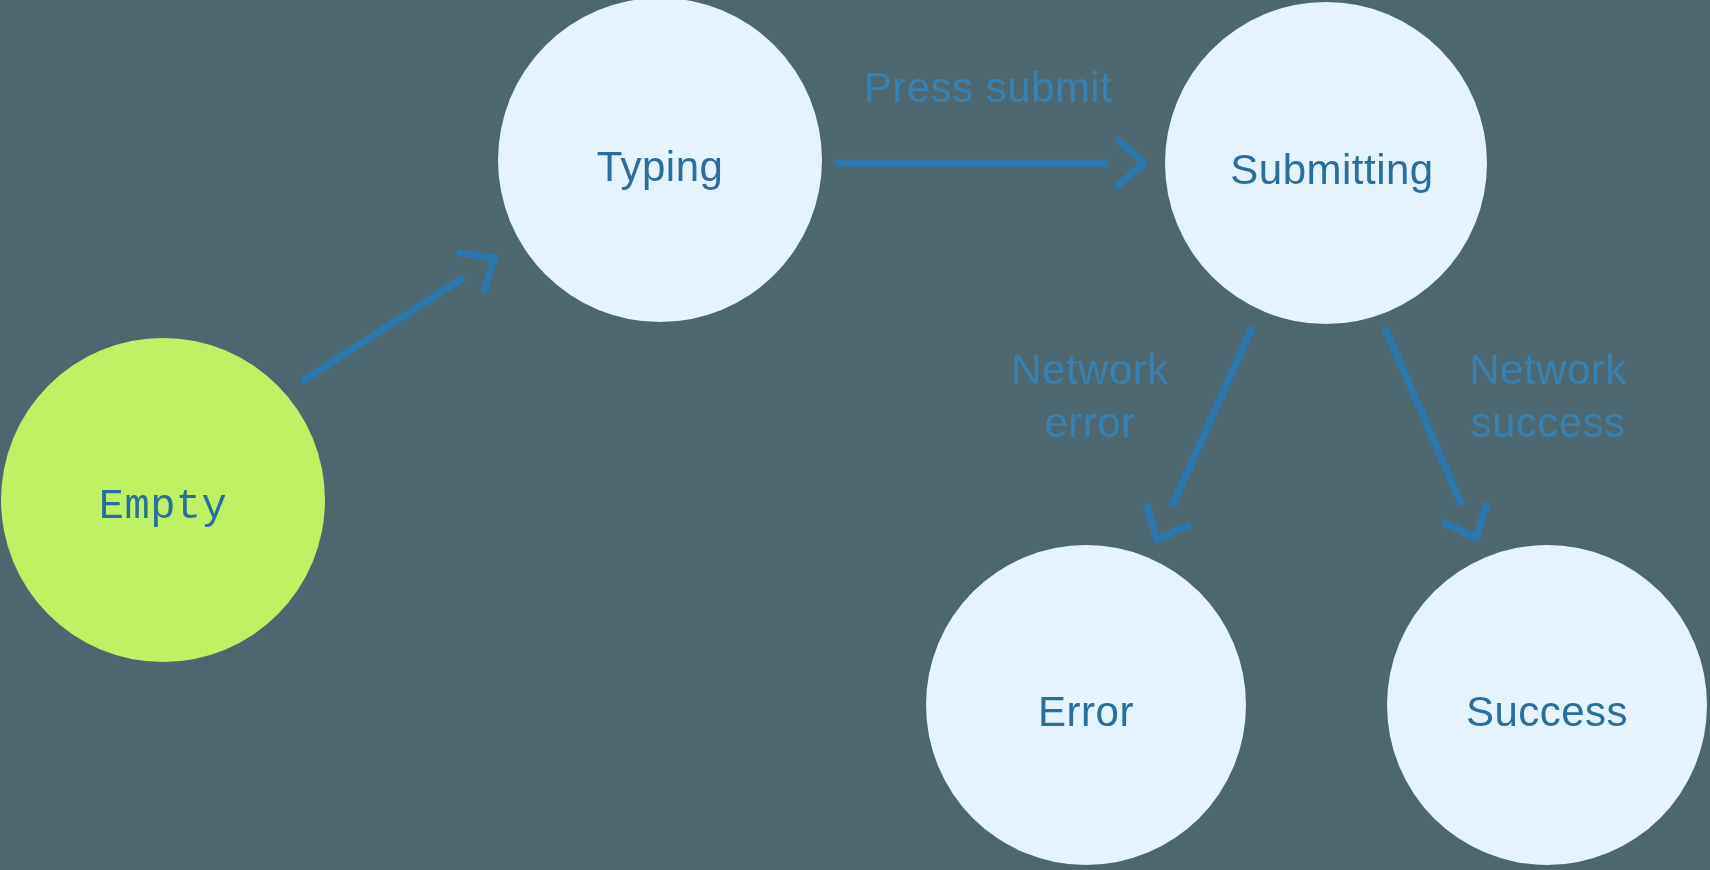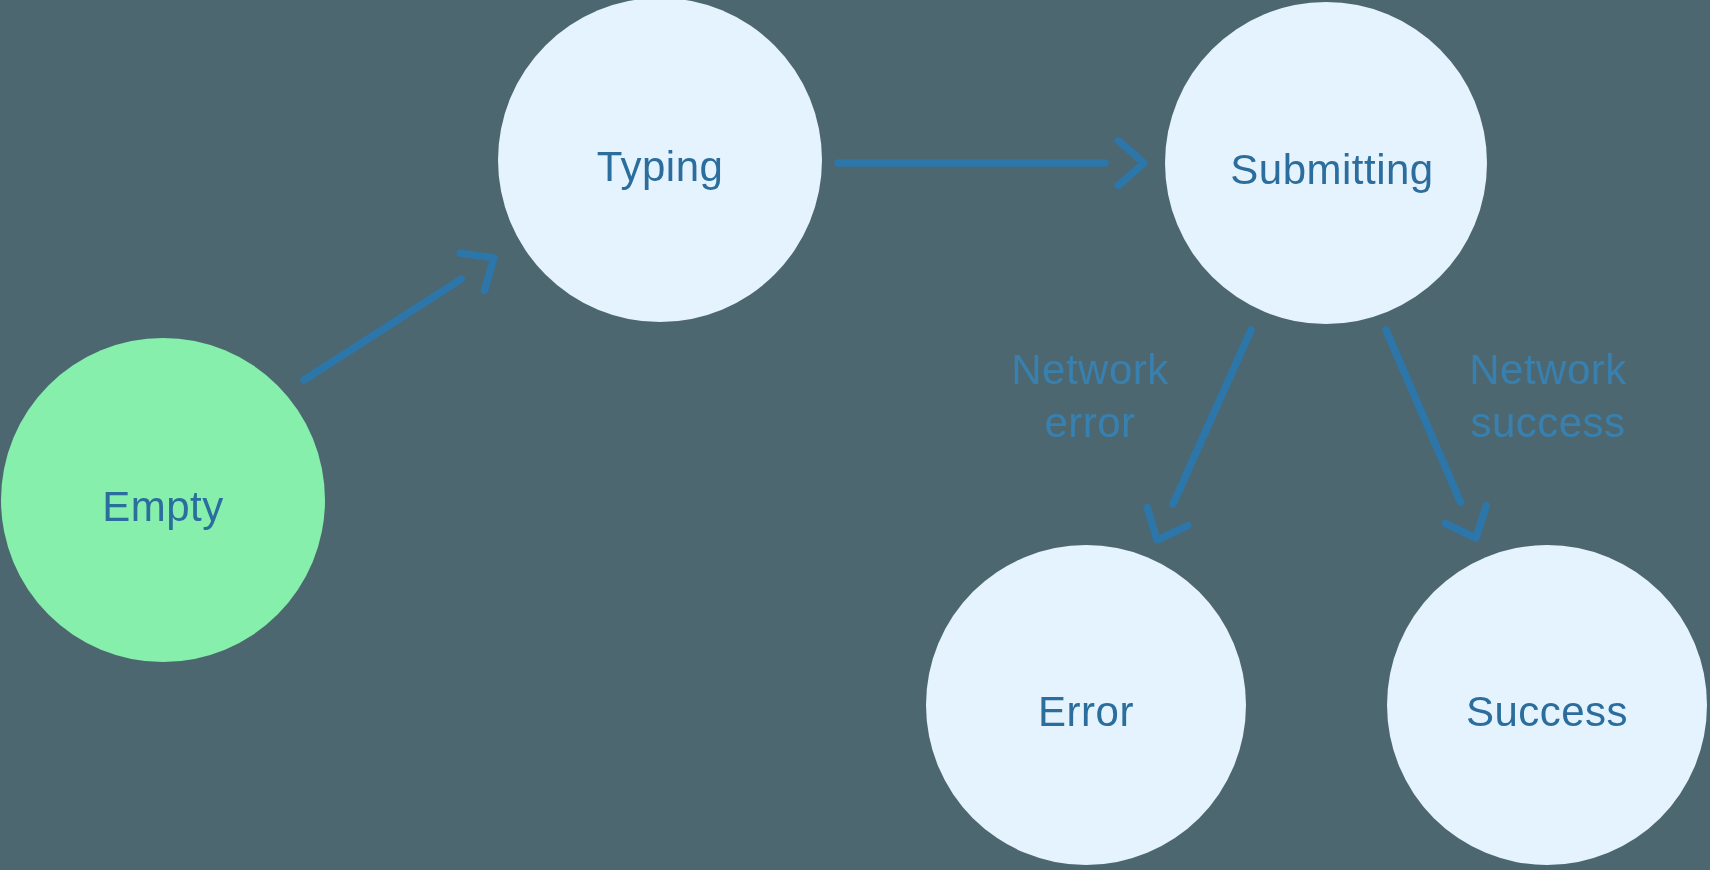--- a/index.html
+++ b/index.html
@@ -60,35 +60,38 @@
       </g>
       <g>
         <line x1="1251" y1="330" x2="1172.93370967872" y2="504.40341454754036" stroke="#2d76a9" stroke-width="7.5" stroke-linecap="round"></line>
         <path d="M 1147.12369920523 507.4660380123904 L 1157 540 L 1187.8432577168203 525.6928880128165" fill="none" stroke="#2d76a9" stroke-width="7.5" stroke-linecap="round" stroke-linejoin="round"></path>
       </g>
       <g>
         <line x1="1386" y1="330" x2="1460.5126291492738" y2="502.2069651449884" stroke="#2d76a9" stroke-width="7.5" stroke-linecap="round"></line>
         <path d="M 1445.3380469919607 523.3083480257397 L 1476 538 L 1486.2823274211198 505.59207284004594" fill="none" stroke="#2d76a9" stroke-width="7.5" stroke-linecap="round" stroke-linejoin="round"></path>
       </g>
     </svg>
-<div class="node" style="left: 1px; top: 338px; width: 324px; height: 324px; background: #86efac;">
+<div class="node" style="left: 1px; top: 338px; width: 324px; height: 324px; background: #bef264; font-family: Liberation Mono, monospace;">
       <div class="node-label" style="color: rgb(43, 110, 157);">Empty</div>
     </div>
     <div class="node" style="left: 498px; top: -2px; width: 324px; height: 324px; background: rgb(228, 243, 253);">
       <div class="node-label" style="color: rgb(43, 110, 157);">Typing</div>
     </div>
     <div class="node" style="left: 1165px; top: 2px; width: 322px; height: 322px; background: rgb(228, 243, 253);">
       <div class="node-label" style="color: rgb(43, 110, 157); margin-left: 12px;">Submitting</div>
     </div>
     <div class="node" style="left: 926px; top: 545px; width: 320px; height: 320px; background: rgb(228, 243, 253);">
       <div class="node-label" style="color: rgb(43, 110, 157);">Error</div>
     </div>
     <div class="node" style="left: 1387px; top: 545px; width: 320px; height: 320px; background: rgb(228, 243, 253);">
       <div class="node-label" style="color: rgb(43, 110, 157);">Success</div>
     </div>
+    <div class="edge-label" style="left: 988px; top: 87px; color: rgb(56, 128, 175);">
+      <div>Press submit</div>
+    </div>
     <div class="edge-label" style="left: 1090px; top: 396px; color: rgb(56, 128, 175);">
       <div>Network</div>
       <div>error</div>
     </div>
     <div class="edge-label" style="left: 1548px; top: 396px; color: rgb(56, 128, 175);">
       <div>Network</div>
       <div>success</div>
     </div>
   </div>
 

